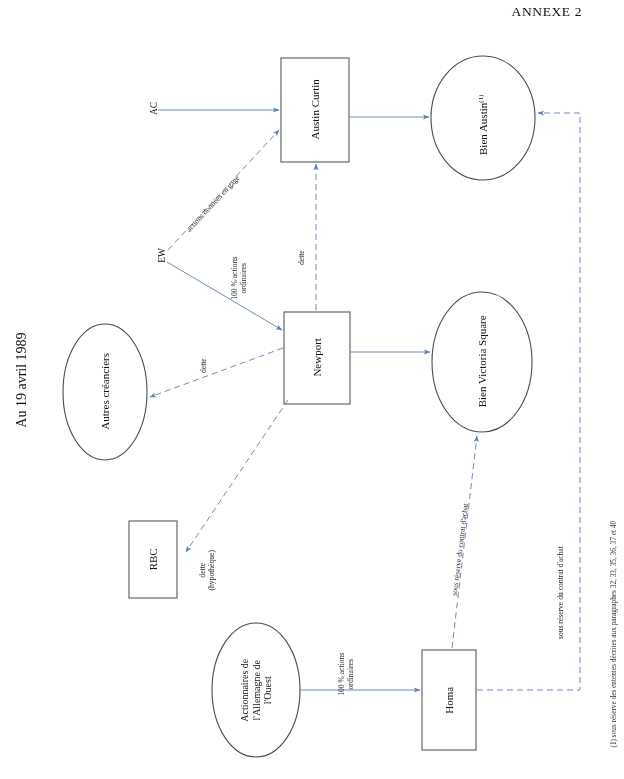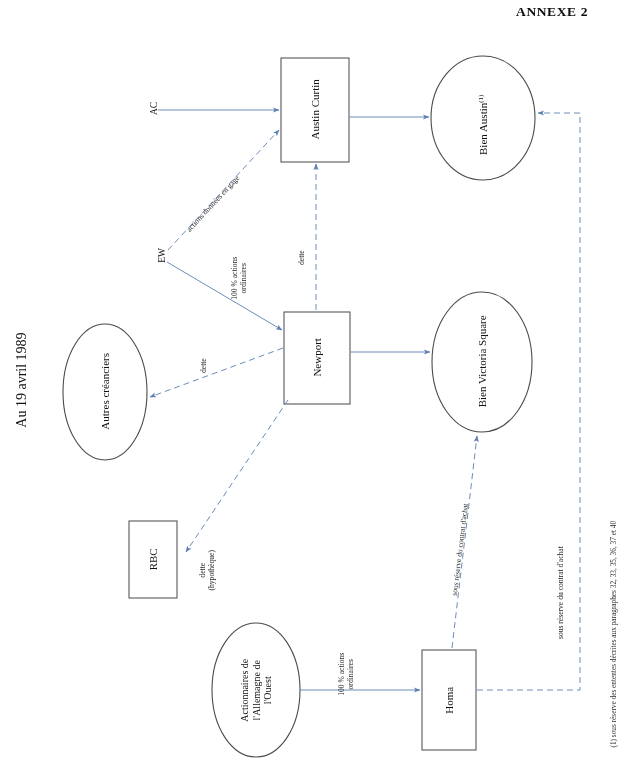--- a/index.html
+++ b/index.html
@@ -31,24 +31,24 @@
   .node-text {
     position: absolute;
     text-align: center;
     font-size: 11px;
     color: #111111;
     white-space: pre;
     line-height: 1.15;
   }
   .annexe {
     position: absolute;
-    right: 36px;
+    right: 42px;
     top: 4px;
     font-family: "Liberation Serif", serif;
-    font-weight: bold;
+    font-weight: normal;
     font-size: 13.5px;
     letter-spacing: 0.6px;
     color: #0d0d0d;
   }
   .date-label {
     position: absolute;
     left: -38px;
     top: 372px;
     width: 120px;
     text-align: center;

